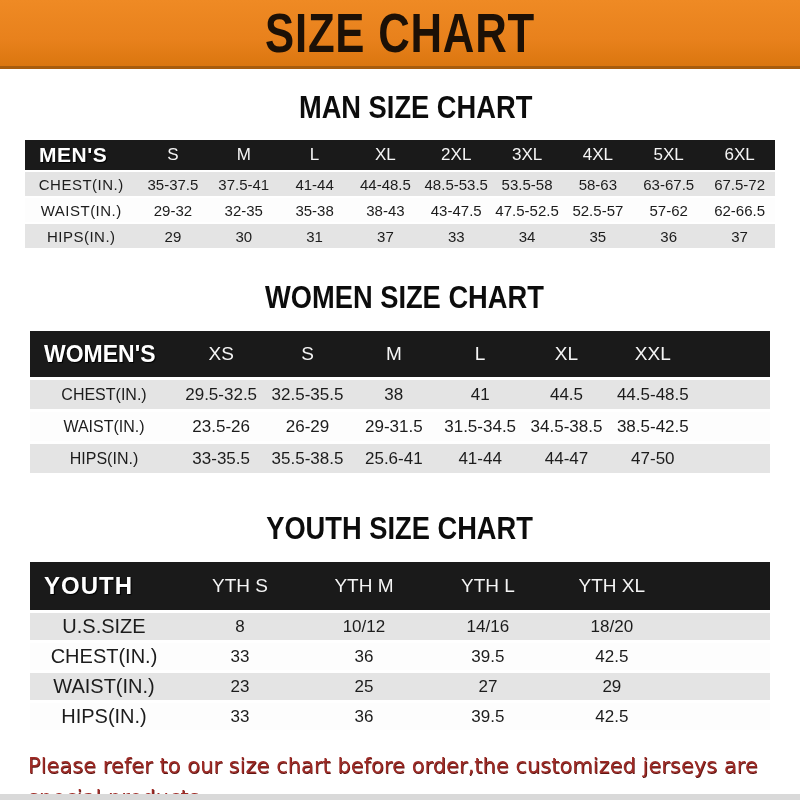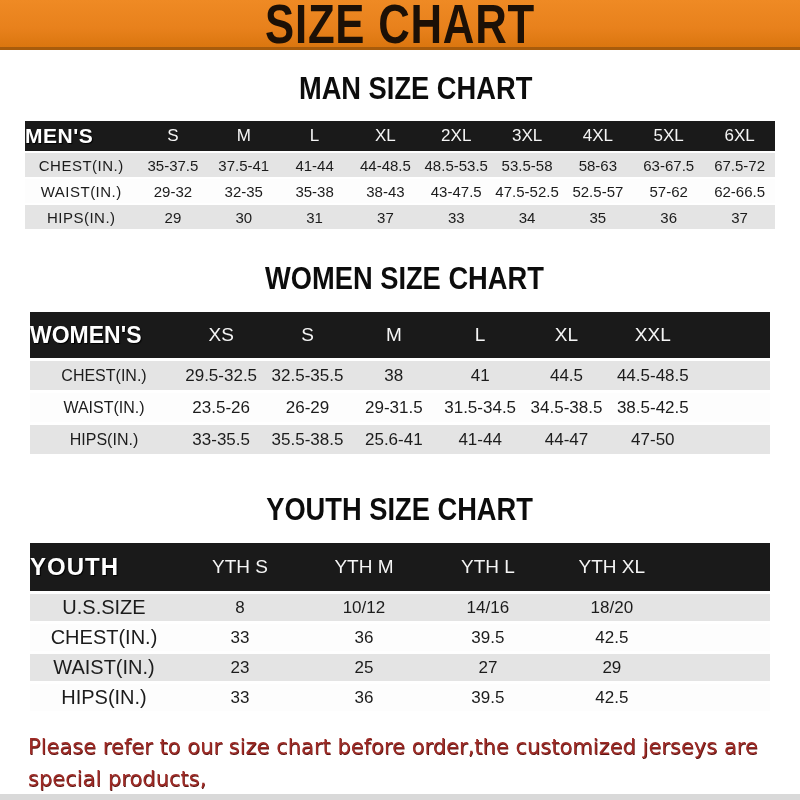--- a/index.html
+++ b/index.html
@@ -7,21 +7,21 @@
   body {
     width: 800px; height: 800px;
     background: #ffffff;
     font-family: "Liberation Sans", sans-serif;
     overflow: hidden;
     position: relative;
   }
 
   
   .banner {
-    height: 50px;
+    height: 69px;
     background: linear-gradient(#ef8a24, #e8811c 60%, #db760f);
     border-bottom: 3px solid #a85c0c;
     display: flex; align-items: center; justify-content: center;
   }
   .banner .txt {
     display: inline-block;
     transform: scaleX(0.78);
     font-size: 56px;
     font-weight: bold;
     letter-spacing: 1px;
@@ -50,20 +50,21 @@
   }
   th {
     background: #1a1a1a;
     color: #f5f5f5;
     font-weight: normal;
     text-align: center;
     padding: 0;
   }
   th.lbl {
     text-align: left;
+    padding-left: 14px;
     font-weight: bold;
     color: #ffffff;
     text-shadow: 1px 1px 1px #000;
   }
   td {
     text-align: center;
     color: #1c1c1c;
     padding: 0;
   }
   td.lbl { }

